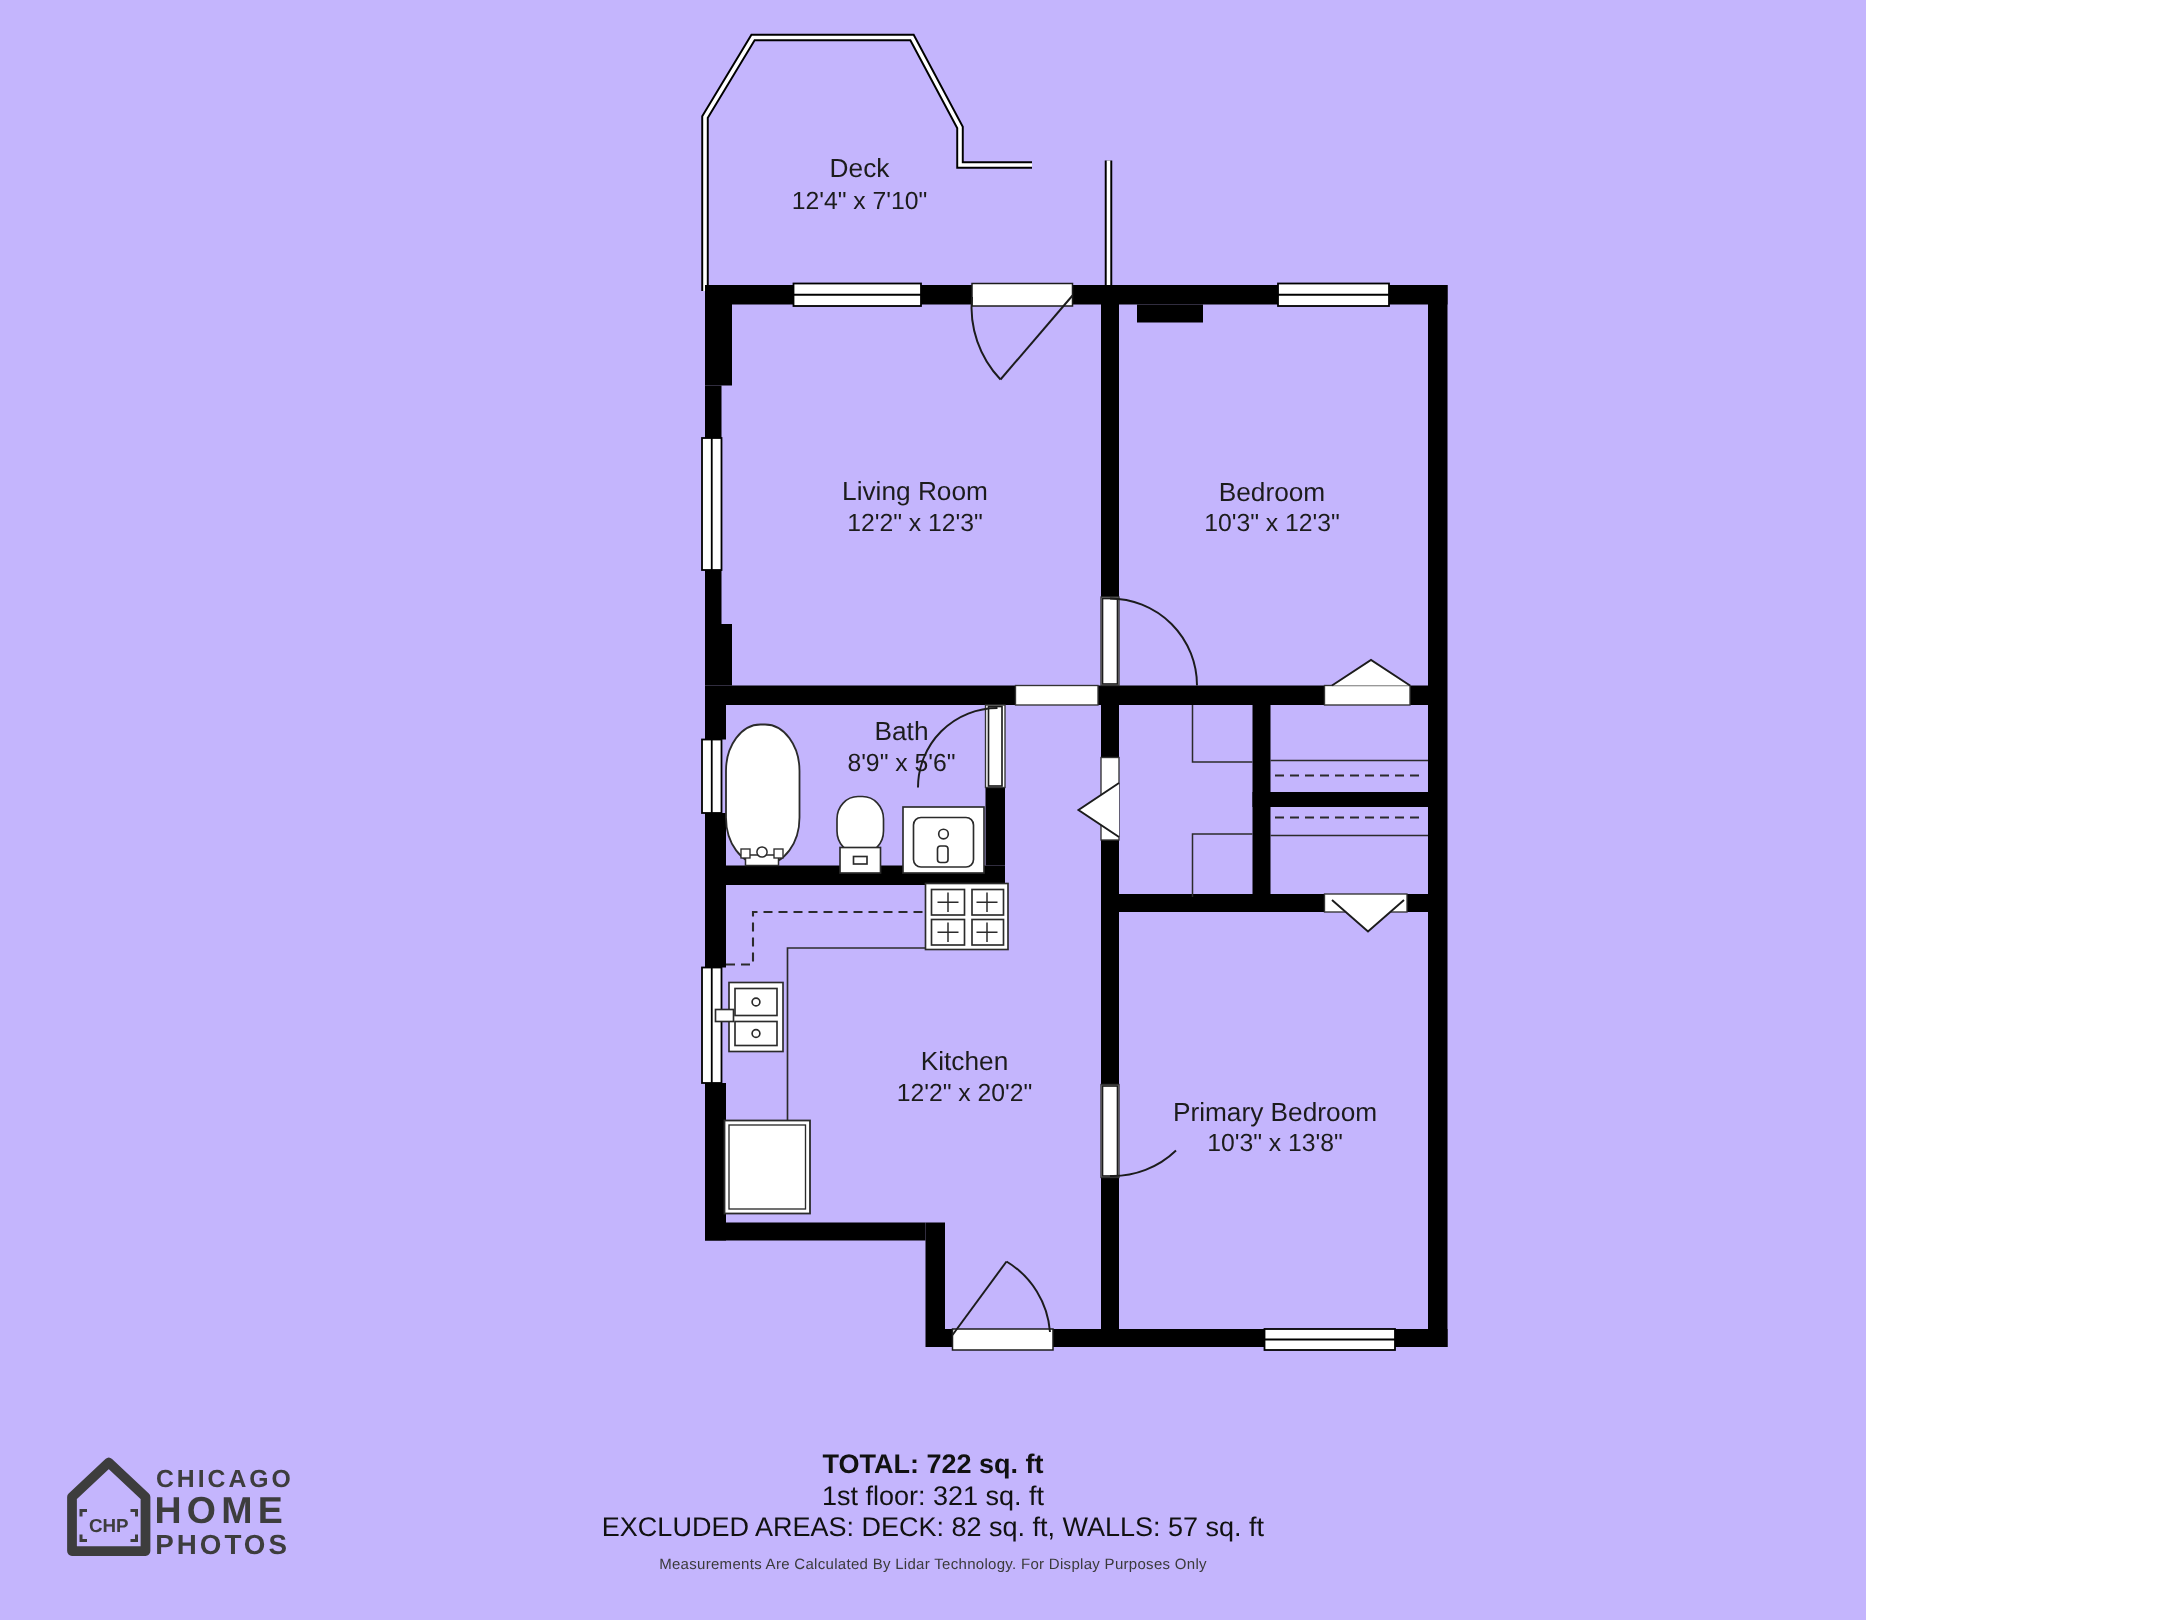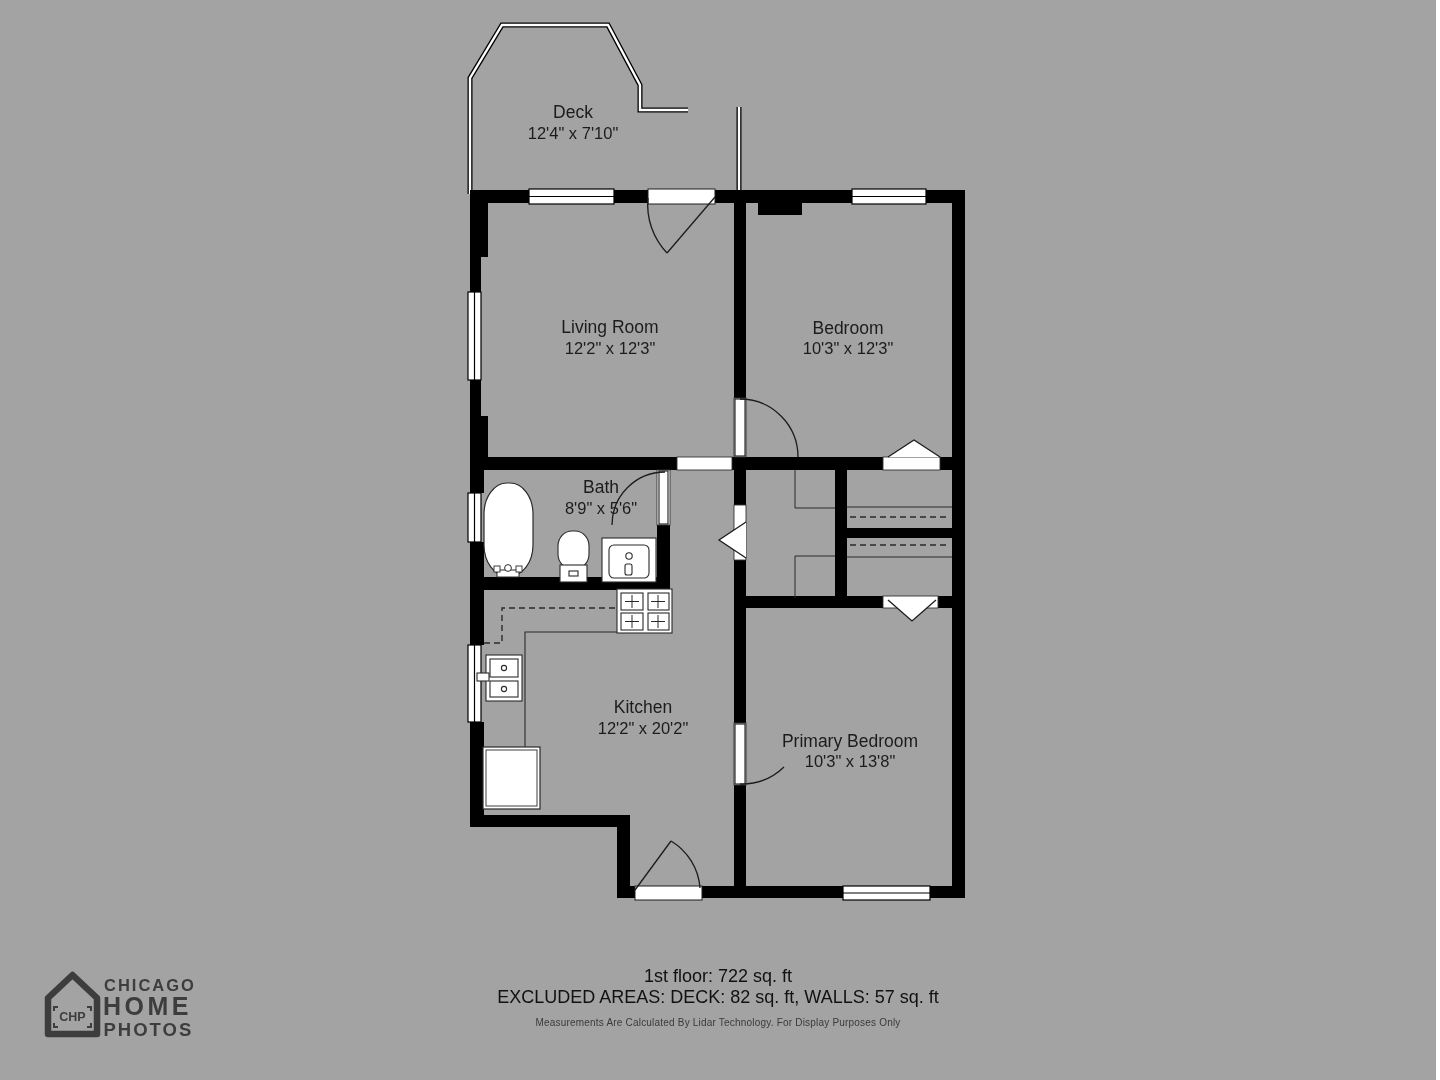--- a/index.html
+++ b/index.html
@@ -1,17 +1,17 @@
 <!DOCTYPE html>
 <html><head>
 <meta charset="utf-8">
 <style>
   html,body{margin:0;padding:0;background:#ffffff;}
   .canvas{
-    position:relative;width:1436px;height:1080px;background:#a3a3a3;
+    position:relative;width:1244px;height:1080px;background:#c4b5fd;
     font-family:"Liberation Sans", sans-serif; color:#1e1e1e; overflow:hidden;
   }
   .plan-svg{position:absolute;left:0;top:0;}
   svg text{font-family:"Liberation Sans", sans-serif;}
   .room-name{font-size:17.5px;fill:#1c1c1c;}
   .room-dims{font-size:16.5px;fill:#1c1c1c;}
   .footer{
     position:absolute;left:0;top:966px;width:100%;text-align:center;color:#111111;
   }
   .footer-total{font-size:18px;font-weight:700;line-height:21px;}
@@ -223,21 +223,22 @@
 
       <text class="room-name" x="643" y="713">Kitchen</text>
       <text class="room-dims" x="643" y="734">12'2" x 20'2"</text>
 
       <text class="room-name" x="850" y="747">Primary Bedroom</text>
       <text class="room-dims" x="850" y="767">10'3" x 13'8"</text>
     </g>
   </svg>
 
   <div class="footer">
-    <div class="footer-floor">1st floor: 722 sq. ft</div>
+    <div class="footer-total">TOTAL: 722 sq. ft</div>
+    <div class="footer-floor">1st floor: 321 sq. ft</div>
     <div class="footer-excluded">EXCLUDED AREAS: DECK: 82 sq. ft, WALLS: 57 sq. ft</div>
     <div class="footer-disclaimer">Measurements Are Calculated By Lidar Technology. For Display Purposes Only</div>
   </div>
 
   <div class="logo">
     <svg width="210" height="74" viewBox="0 0 210 74">
       <g>
         <path d="M 6,64 L 6,28 L 30.5,5 L 55,28 L 55,64 Z" fill="none" stroke="#3d3d3d" stroke-width="6.5" stroke-linejoin="round"></path>
         <text x="30.5" y="51" text-anchor="middle" font-size="12.5" font-weight="bold" fill="#3d3d3d">CHP</text>
         <g stroke="#3d3d3d" stroke-width="2" fill="none">

